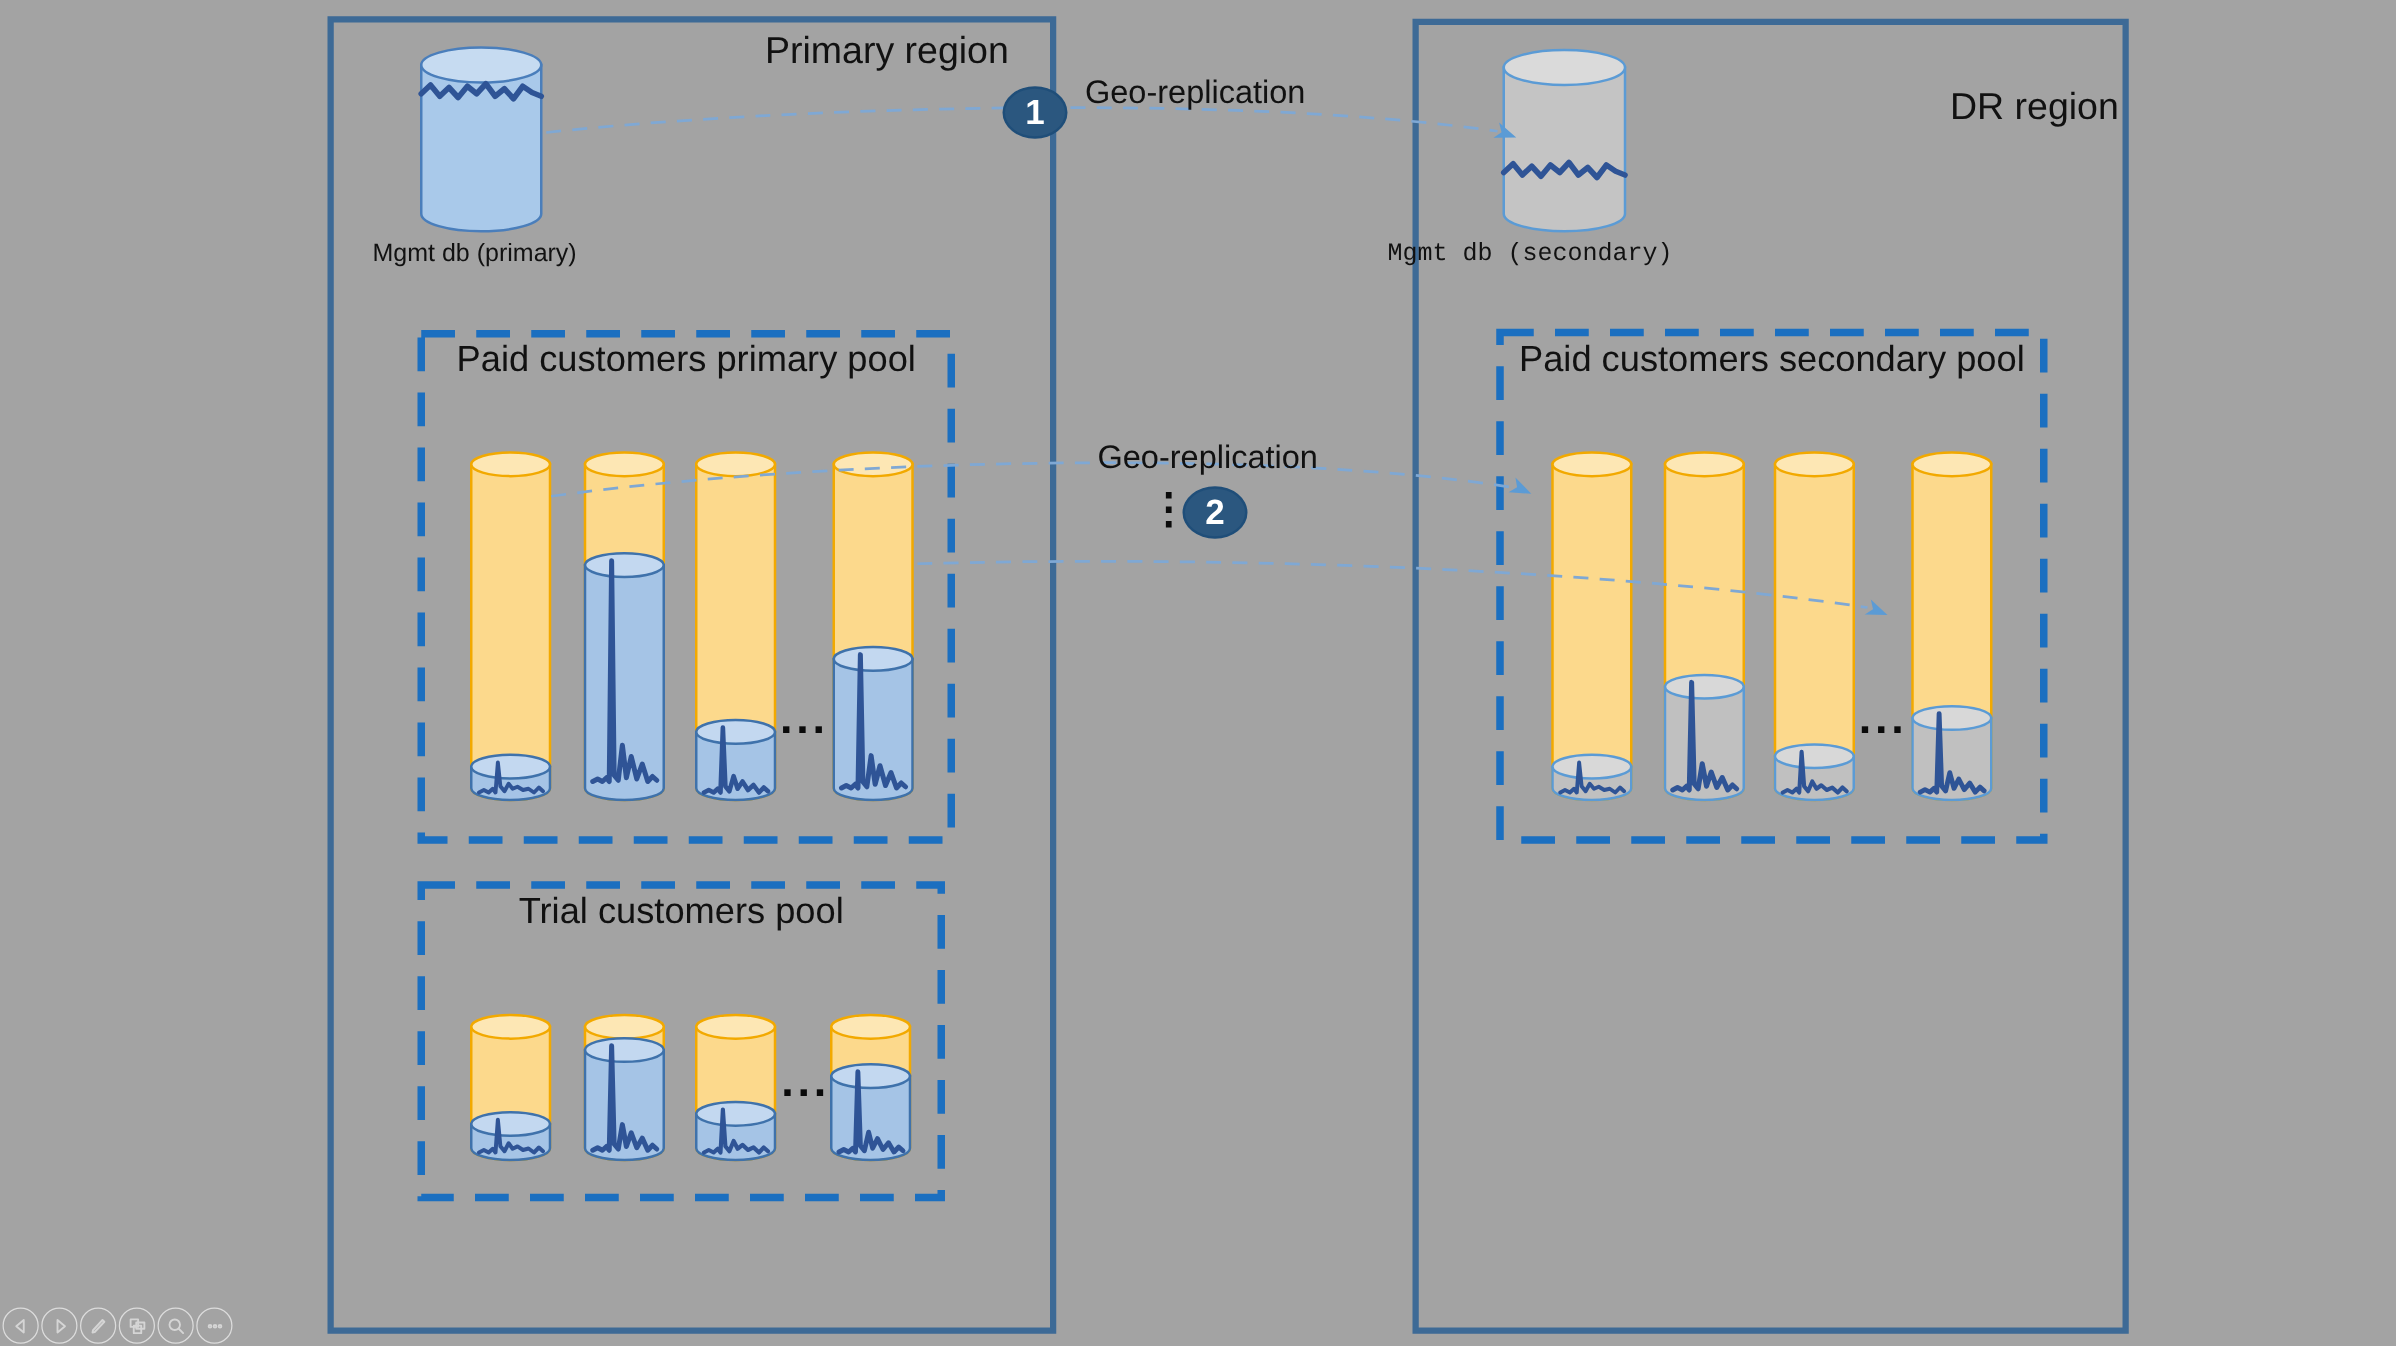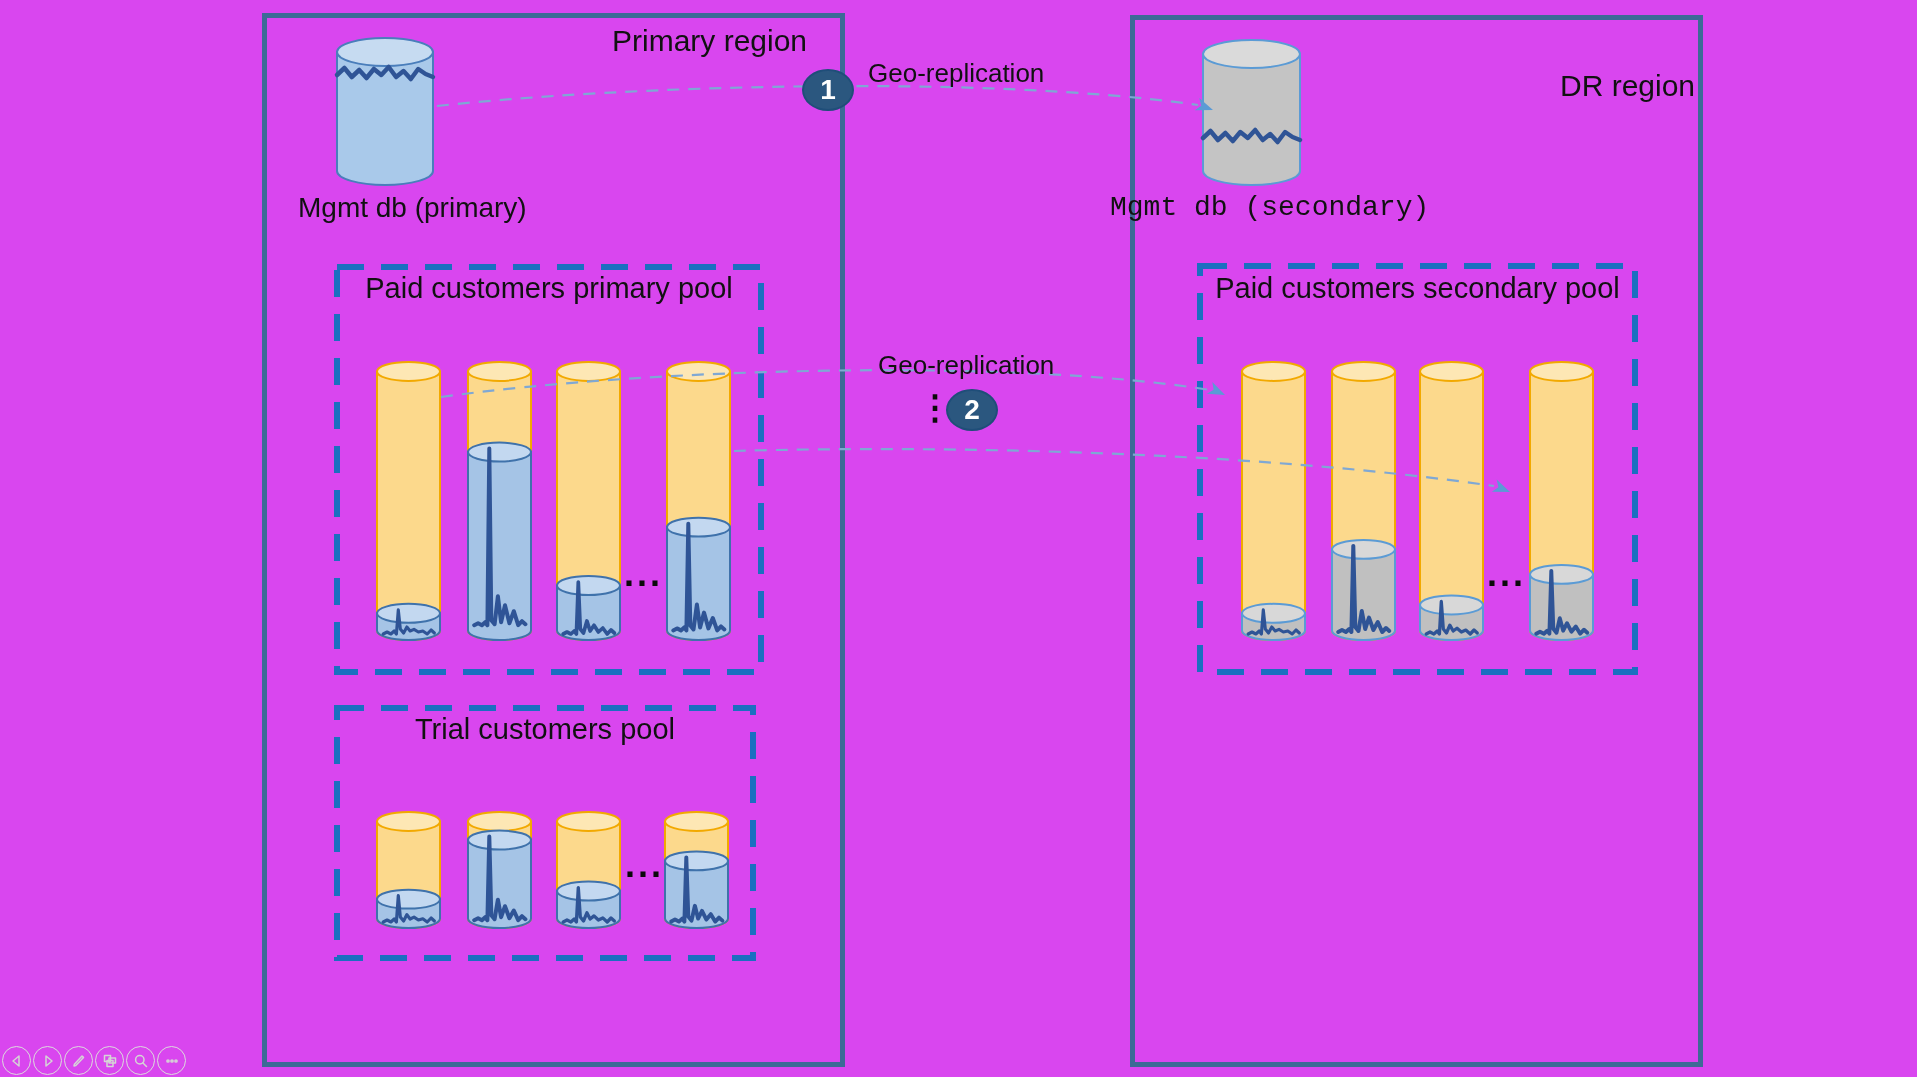--- a/index.html
+++ b/index.html
@@ -1,29 +1,29 @@
 <!DOCTYPE html>
 <html><head>
 <meta charset="utf-8">
 <style>
   html,body{margin:0;padding:0;background:#fff;overflow:hidden;}
-  #canvas{position:relative;width:1917px;height:1077px;background:#d946ef;
+  #canvas{position:relative;width:1917px;height:1077px;background:#a3a3a3;
           font-family:"Liberation Sans",sans-serif;color:#1a1a1a;}
   .region-box{position:absolute;border:5px solid #3d6a96;box-sizing:border-box;background:transparent;}
   #primary-box{left:262px;top:13px;width:583px;height:1054px;}
   #dr-box{left:1130px;top:15px;width:573px;height:1052px;}
   #overlay{position:absolute;left:0;top:0;}
   .region-title{position:absolute;font-size:30px;color:#111;white-space:nowrap;}
   #primary-title{left:612px;top:24px;}
   #dr-title{left:1560px;top:26px;margin-top:43px;}
   .pool-title{position:absolute;font-size:29px;color:#111;text-align:center;white-space:nowrap;}
   #paid-primary-title{left:337px;width:424px;top:272px;}
   #trial-title{left:337px;width:416px;top:713px;}
   #paid-secondary-title{left:1200px;width:435px;top:272px;}
-  .db-label{position:absolute;font-size:28px;color:#111;white-space:nowrap;}
+  .db-label{position:absolute;font-size:20px;color:#111;white-space:nowrap;}
   #mgmt-primary-label{left:298px;top:192px;}
   #mgmt-secondary-label{left:1110px;top:192px;font-family:Liberation Mono, monospace;}
   .geo-label{position:absolute;font-size:26px;color:#111;white-space:nowrap;text-align:center;}
   #geo-label-1{left:868px;top:58px;}
   #geo-label-2{left:878px;top:350px;}
   .badge{position:absolute;width:52px;height:42px;border-radius:50%;background:#2b577f;
          border:2px solid #1f4e79;box-sizing:border-box;color:#fff;font-size:28px;font-weight:bold;
          display:flex;align-items:center;justify-content:center;z-index:5;}
   #badge-1{left:802px;top:69px;}
   #badge-2{left:946px;top:389px;}

